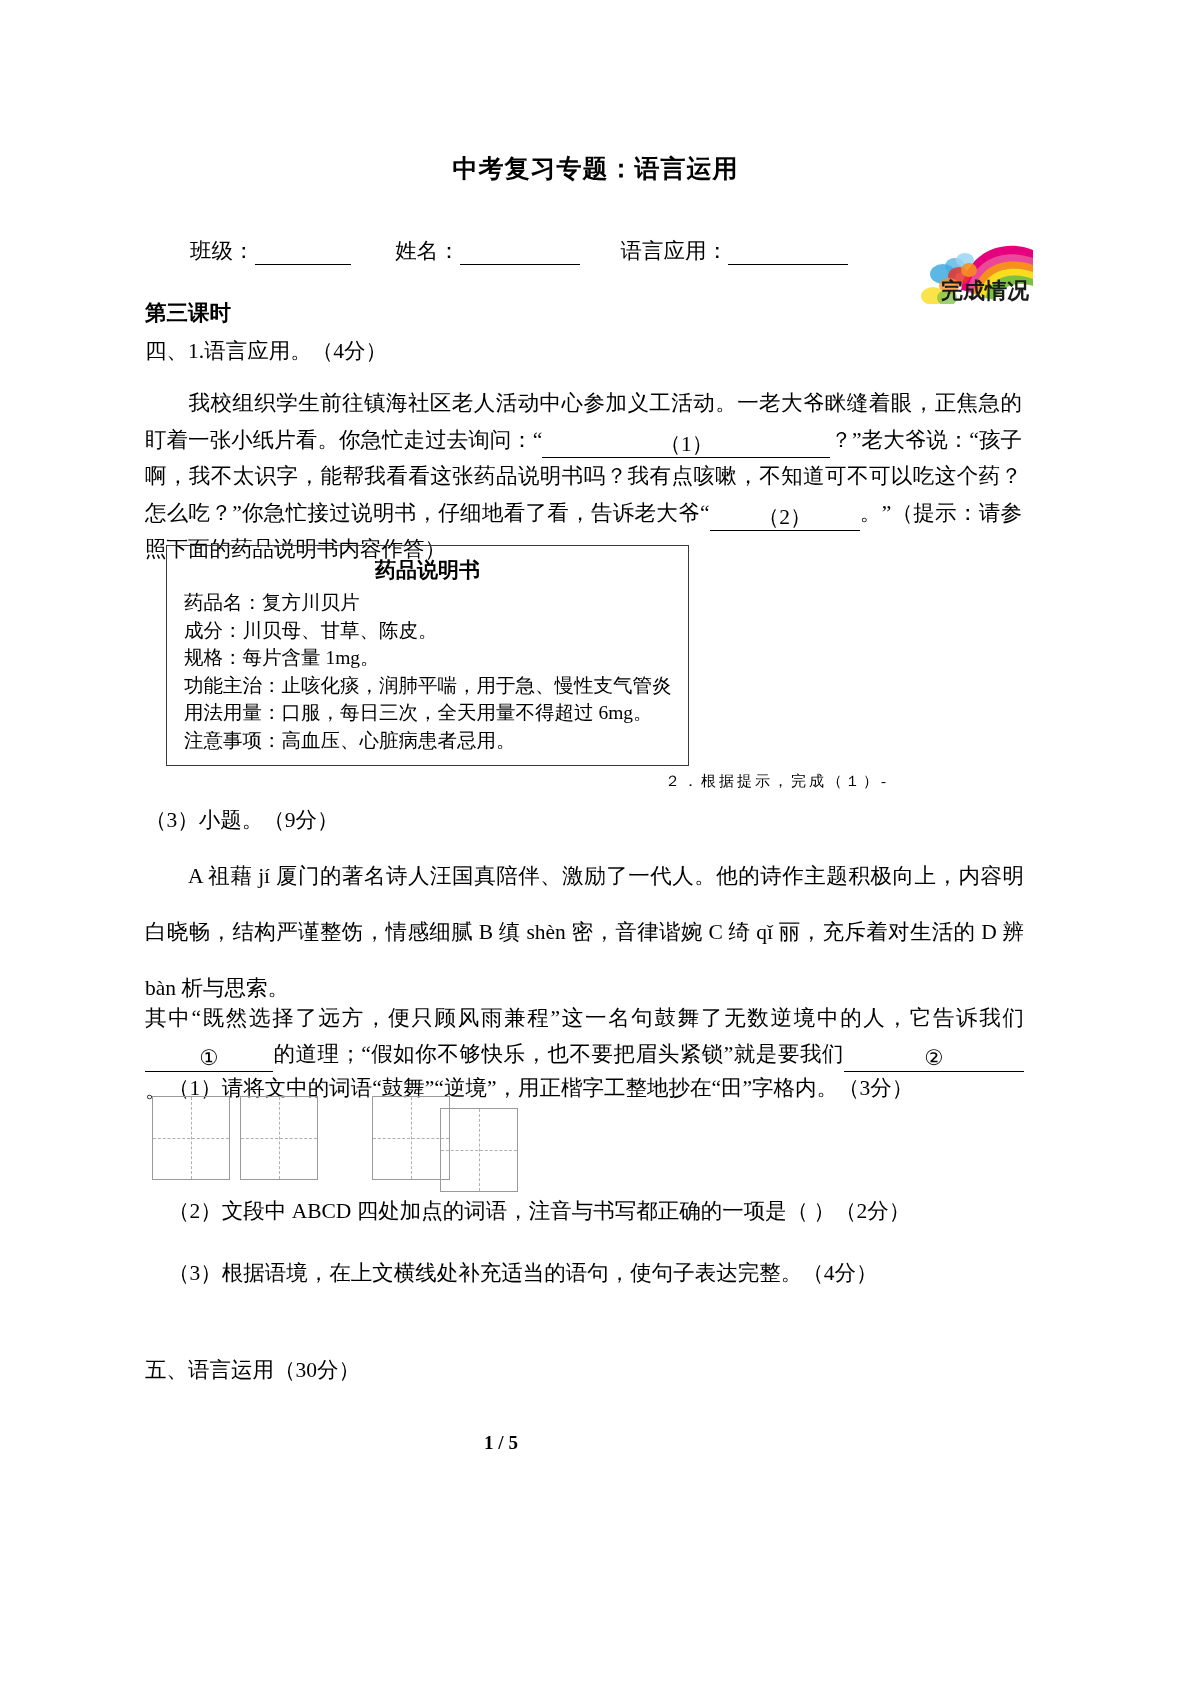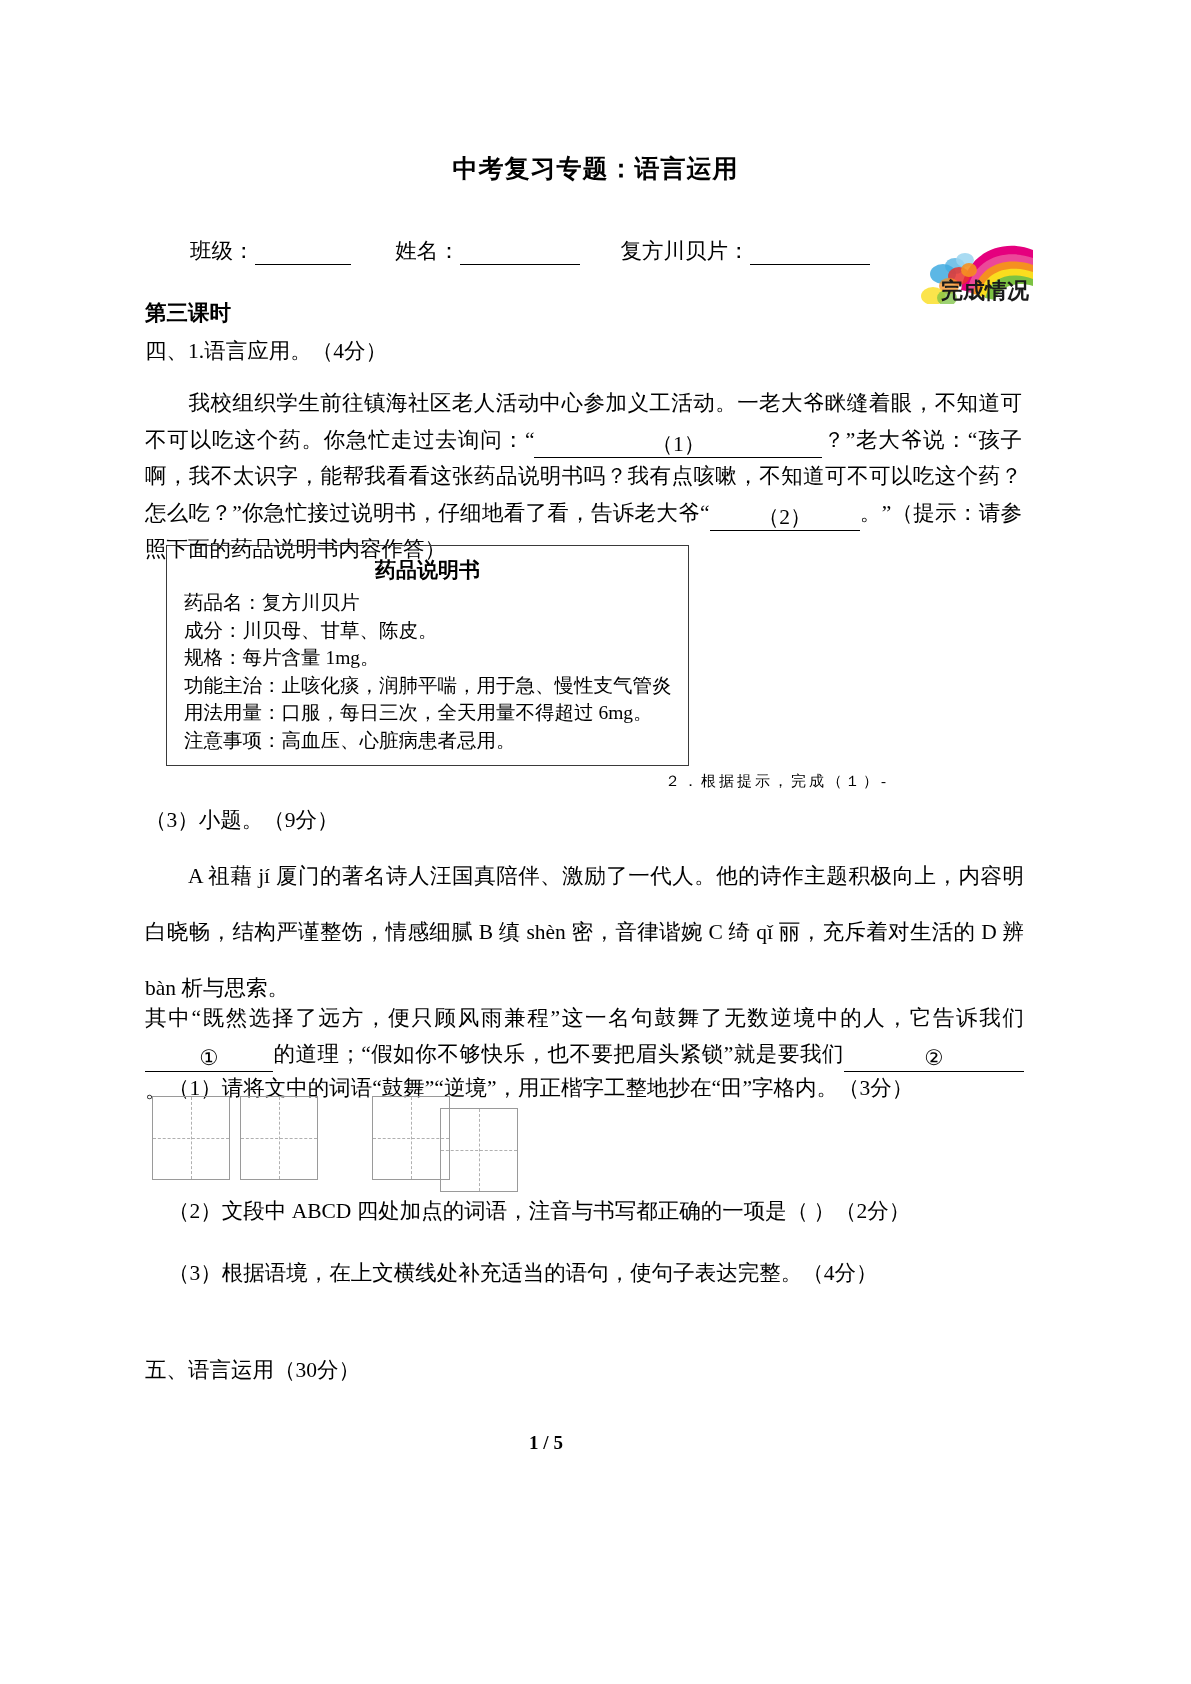--- a/index.html
+++ b/index.html
@@ -222,36 +222,35 @@
 
   
   .footer {
     position: absolute;
     left: 0;
     top: 1432px;
     width: 1002px;
     text-align: center;
     font-size: 19px;
     font-weight: bold;
-    padding-left: 45px;
   }
 </style>
 </head>
 <body>
 
 <div class="page">
 
   <div class="doc-title">中考复习专题：语言运用</div>
 
   <div class="field-row">
     <span class="fld"><span class="lbl">班级：</span><span class="blank-line bl-1"></span></span>
     <span class="gap-a"></span>
     <span class="fld"><span class="lbl">姓名：</span><span class="blank-line bl-2"></span></span>
     <span class="gap-b"></span>
-    <span class="fld"><span class="lbl">复方川贝片：</span><span class="blank-line bl-3"></span></span>
+    <span class="fld"><span class="lbl">语言应用：</span><span class="blank-line bl-3"></span></span>
   </div>
 
   <div class="stamp">
     <svg width="132" height="80" viewBox="0 0 132 80">
       <g>
         <path d="M58 66 C 64 28, 100 14, 130 26 L 130 36 C 104 26, 74 36, 68 68 Z" fill="#e5007e"></path>
         <path d="M64 68 C 70 34, 102 24, 130 34 L 130 43 C 106 35, 80 44, 74 70 Z" fill="#ec4899"></path>
         <path d="M70 70 C 76 40, 104 32, 130 41 L 130 49 C 108 43, 86 50, 80 72 Z" fill="#f59020"></path>
         <path d="M76 72 C 82 46, 106 40, 130 48 L 130 56 C 110 50, 92 56, 86 74 Z" fill="#fadd1e"></path>
         <path d="M82 74 C 88 52, 108 47, 130 55 L 130 62 C 112 57, 97 62, 92 76 Z" fill="#7cc242"></path>
@@ -266,21 +265,21 @@
         <text x="38" y="74" font-family="'DejaVu Sans', sans-serif" font-size="22" font-weight="bold" fill="#1a1a1a">完成情况</text>
       </g>
     </svg>
   </div>
 
   <div class="lesson">第三课时</div>
 
   <div class="q-head">四、1.语言应用。（4分）</div>
 
   <div class="para1">
-    <span class="indent"></span><span>我校组织学生前往镇海社区老人活动中心参加义工活动。一老大爷眯缝着眼，不知道可不可以吃这个药。你急忙走过去询问：“</span><span class="ul-blank ul-1">（1）</span><span>？”老大爷说：“孩子啊，我不太识字，能帮我看看这张药品说明书吗？我有点咳嗽，不知道可不可以吃这个药？怎么吃？”你急忙接过说明书，仔细地看了看，告诉老大爷“</span><span class="ul-blank ul-2">（2）</span><span>。”（提示：请参照下面的药品说明书内容作答）</span>
+    <span class="indent"></span><span>我校组织学生前往镇海社区老人活动中心参加义工活动。一老大爷眯缝着眼，正焦急的盯着一张小纸片看。你急忙走过去询问：“</span><span class="ul-blank ul-1">（1）</span><span>？”老大爷说：“孩子啊，我不太识字，能帮我看看这张药品说明书吗？我有点咳嗽，不知道可不可以吃这个药？怎么吃？”你急忙接过说明书，仔细地看了看，告诉老大爷“</span><span class="ul-blank ul-2">（2）</span><span>。”（提示：请参照下面的药品说明书内容作答）</span>
   </div>
 
   <div class="med-box">
     <div class="med-title">药品说明书</div>
     <div class="med-lines">
       <div>药品名：复方川贝片</div>
       <div>成分：川贝母、甘草、陈皮。</div>
       <div>规格：每片含量 1mg。</div>
       <div>功能主治：止咳化痰，润肺平喘，用于急、慢性支气管炎</div>
       <div>用法用量：口服，每日三次，全天用量不得超过 6mg。</div>

